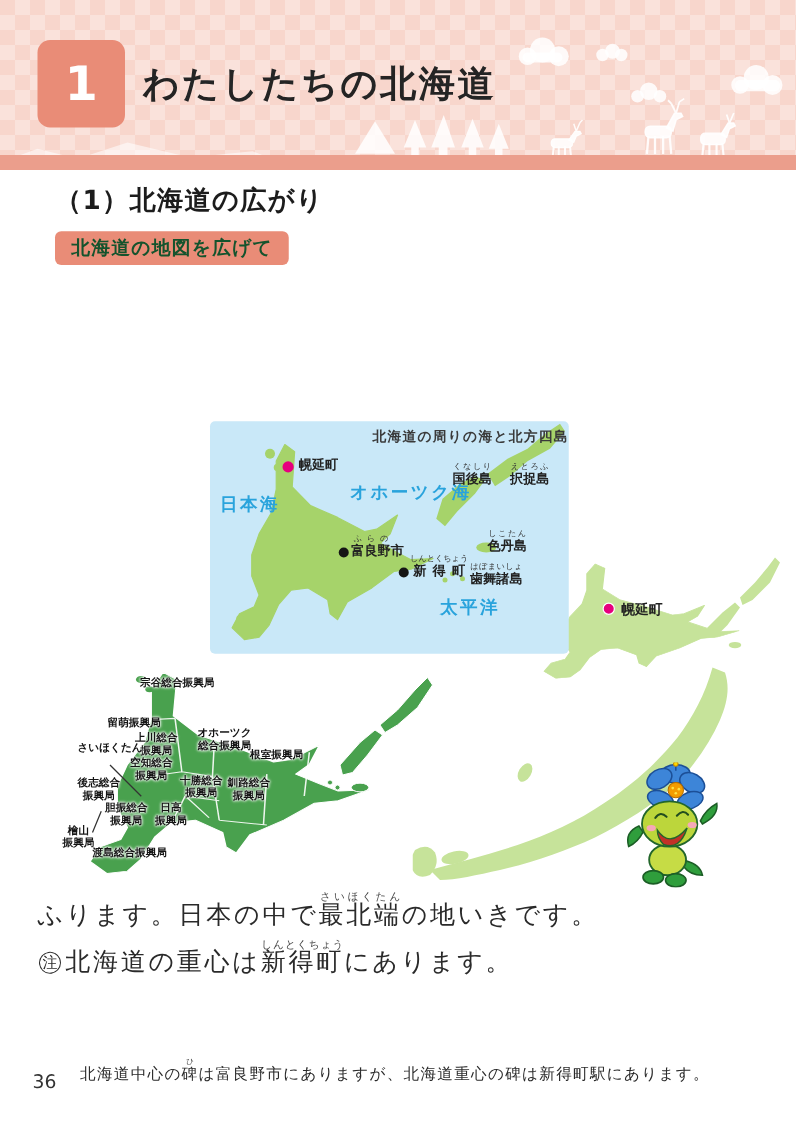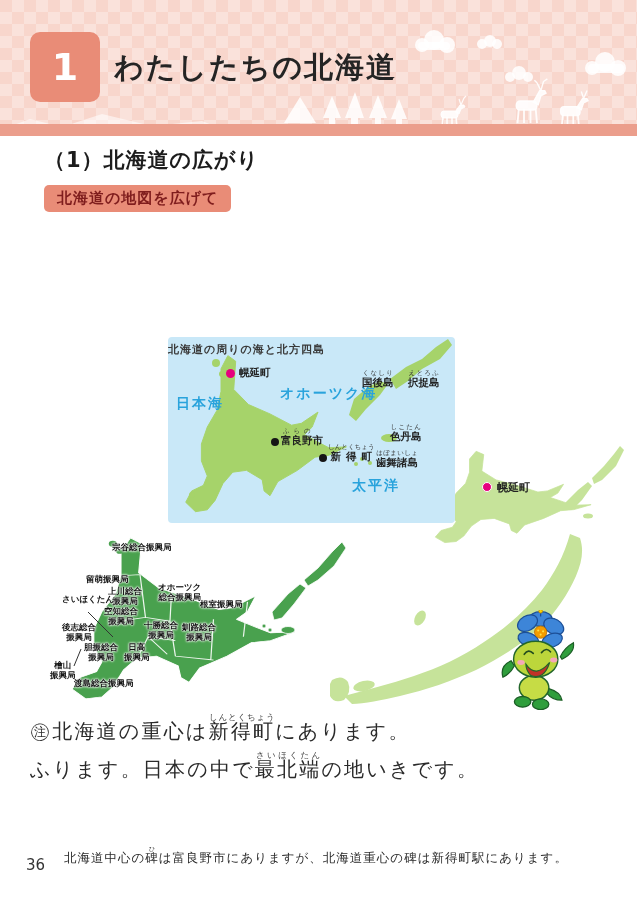--- a/index.html
+++ b/index.html
@@ -12,35 +12,35 @@
     background-image:conic-gradient(rgba(255,255,255,.30) 25%,transparent 0 50%,rgba(255,255,255,.30) 0 75%,transparent 0);
     background-size:24px 24px;}
   .banner-strip{position:absolute;left:0;top:124px;width:637px;height:12px;background:#eb9e8c;}
   .chapter-num{position:absolute;left:30px;top:32px;width:70px;height:70px;border-radius:10px;
     background:#e98c77;color:#fff;font-size:38px;font-weight:bold;display:flex;align-items:center;justify-content:center;}
   .chapter-title{position:absolute;left:114px;top:48px;font-size:29px;font-weight:800;color:#242424;letter-spacing:2px;margin:0;}
   .banner-deco{position:absolute;left:0;top:0;}
 
   
   .section-heading{position:absolute;left:44px;top:146px;font-size:21px;font-weight:800;color:#1c1c1c;letter-spacing:1px;margin:0;}
-  .pink-badge{position:absolute;left:44px;top:185px;background:#e98c77;color:#7f1d1d;font-size:15px;font-weight:bold;
+  .pink-badge{position:absolute;left:44px;top:185px;background:#e98c77;color:#14532d;font-size:15px;font-weight:bold;
     padding:4px 13px;border-radius:5px;letter-spacing:1px;}
 
   
   .para{position:absolute;left:30px;width:580px;font-size:20px;letter-spacing:2.2px;color:#2a2a2a;}
   .intro{top:220px;}
   .body2{top:712px;}
   .tline{height:38px;line-height:38px;white-space:nowrap;}
   ruby{ruby-position:over;}
   rt{font-size:8.5px;letter-spacing:0;color:#444;font-weight:normal;}
 
   
   .sea-map{position:absolute;left:168px;top:337px;width:287px;height:186px;background:#c9e8f8;border-radius:4px;z-index:3;}
   .sea-map svg{position:absolute;left:0;top:0;}
-  .map-title{position:absolute;left:0;top:5px;width:100%;text-align:left;font-size:11px;font-weight:600;color:#3a3a3a;letter-spacing:1px;}
+  .map-title{position:absolute;left:0;top:5px;width:100%;text-align:right;font-size:11px;font-weight:600;color:#3a3a3a;letter-spacing:1px;}
   .sea-label{position:absolute;color:#29a3dc;font-weight:bold;font-size:14px;letter-spacing:2px;white-space:nowrap;}
   .place-label{position:absolute;font-size:10.5px;font-weight:600;color:#222;white-space:nowrap;line-height:1.1;}
   .place-label rt{font-size:6.5px;color:#333;}
   .dot{position:absolute;border-radius:50%;}
   .dot.magenta{width:9px;height:9px;background:#e6007e;}
   .dot.black{width:8px;height:8px;background:#151515;}
 
   
   .region-map{position:absolute;left:50px;top:526px;width:300px;height:192px;z-index:4;}
   .region-map svg{position:absolute;left:0;top:0;}
@@ -247,20 +247,20 @@
     <ellipse cx="28" cy="64" rx="4.5" ry="3" fill="#f6a8b8"></ellipse>
     <ellipse cx="68" cy="61" rx="4.5" ry="3" fill="#f6a8b8"></ellipse>
     <path d="M34,66 Q46,84 63,64 Q56,86 40,80 Q34,74 34,66 Z" fill="#c23227" stroke="#23662b" stroke-width="1.4"></path>
     <g fill="#2f9e3c" stroke="#1c5e26" stroke-width="1.6">
       <ellipse cx="30" cy="112" rx="10" ry="6.5"></ellipse>
       <ellipse cx="52" cy="115" rx="10" ry="6.5"></ellipse>
     </g>
   </svg>
 
   <div class="para body2">
+    <div class="tline">ふります。日本の中で<ruby>最北端<rt>さいほくたん</rt></ruby>の地いきです。</div>
     <div class="tline">㊟北海道の重心は<ruby>新得町<rt>しんとくちょう</rt></ruby>にあります。</div>
-    <div class="tline">ふります。日本の中で<ruby>最北端<rt>さいほくたん</rt></ruby>の地いきです。</div>
   </div>
 
   <div class="footnote">北海道中心の<ruby>碑<rt>ひ</rt></ruby>は富良野市にありますが、北海道重心の碑は新得町駅にあります。</div>
   <div class="page-number">36</div>
 
 </div>
 
 </body></html>

